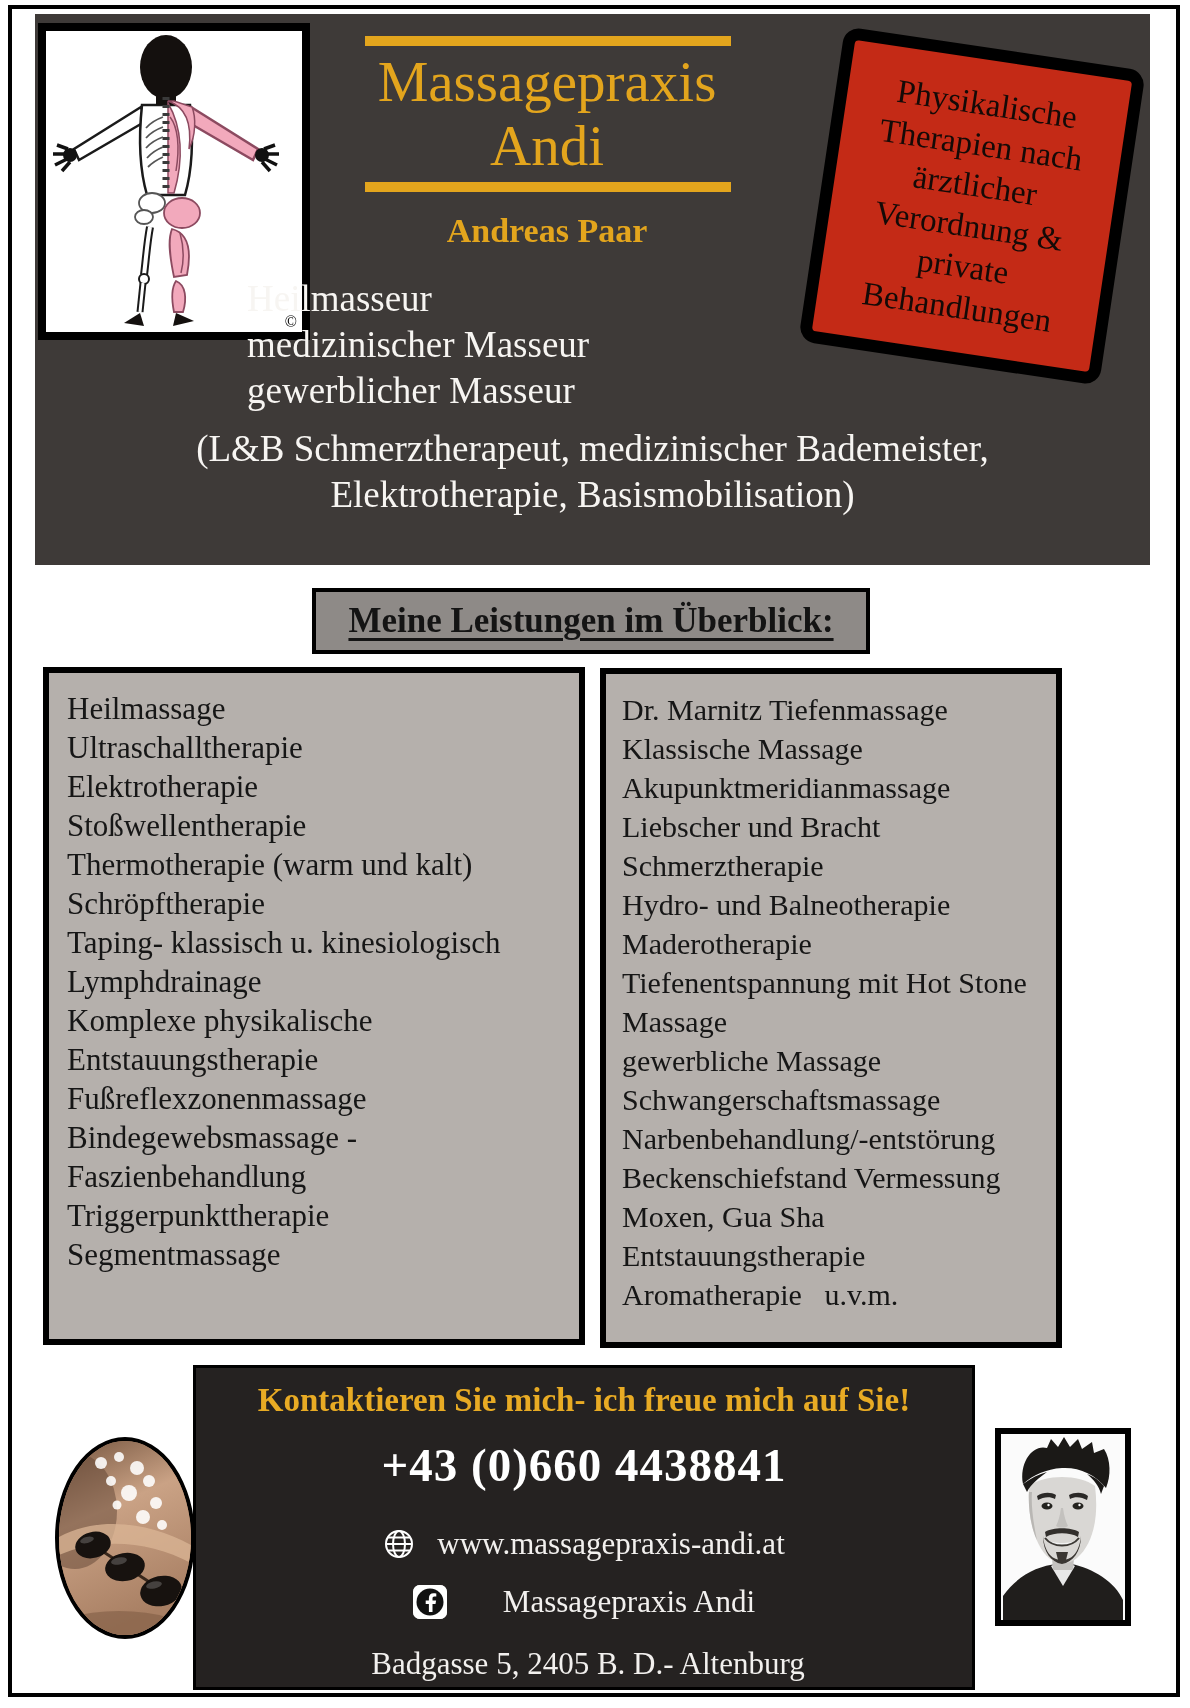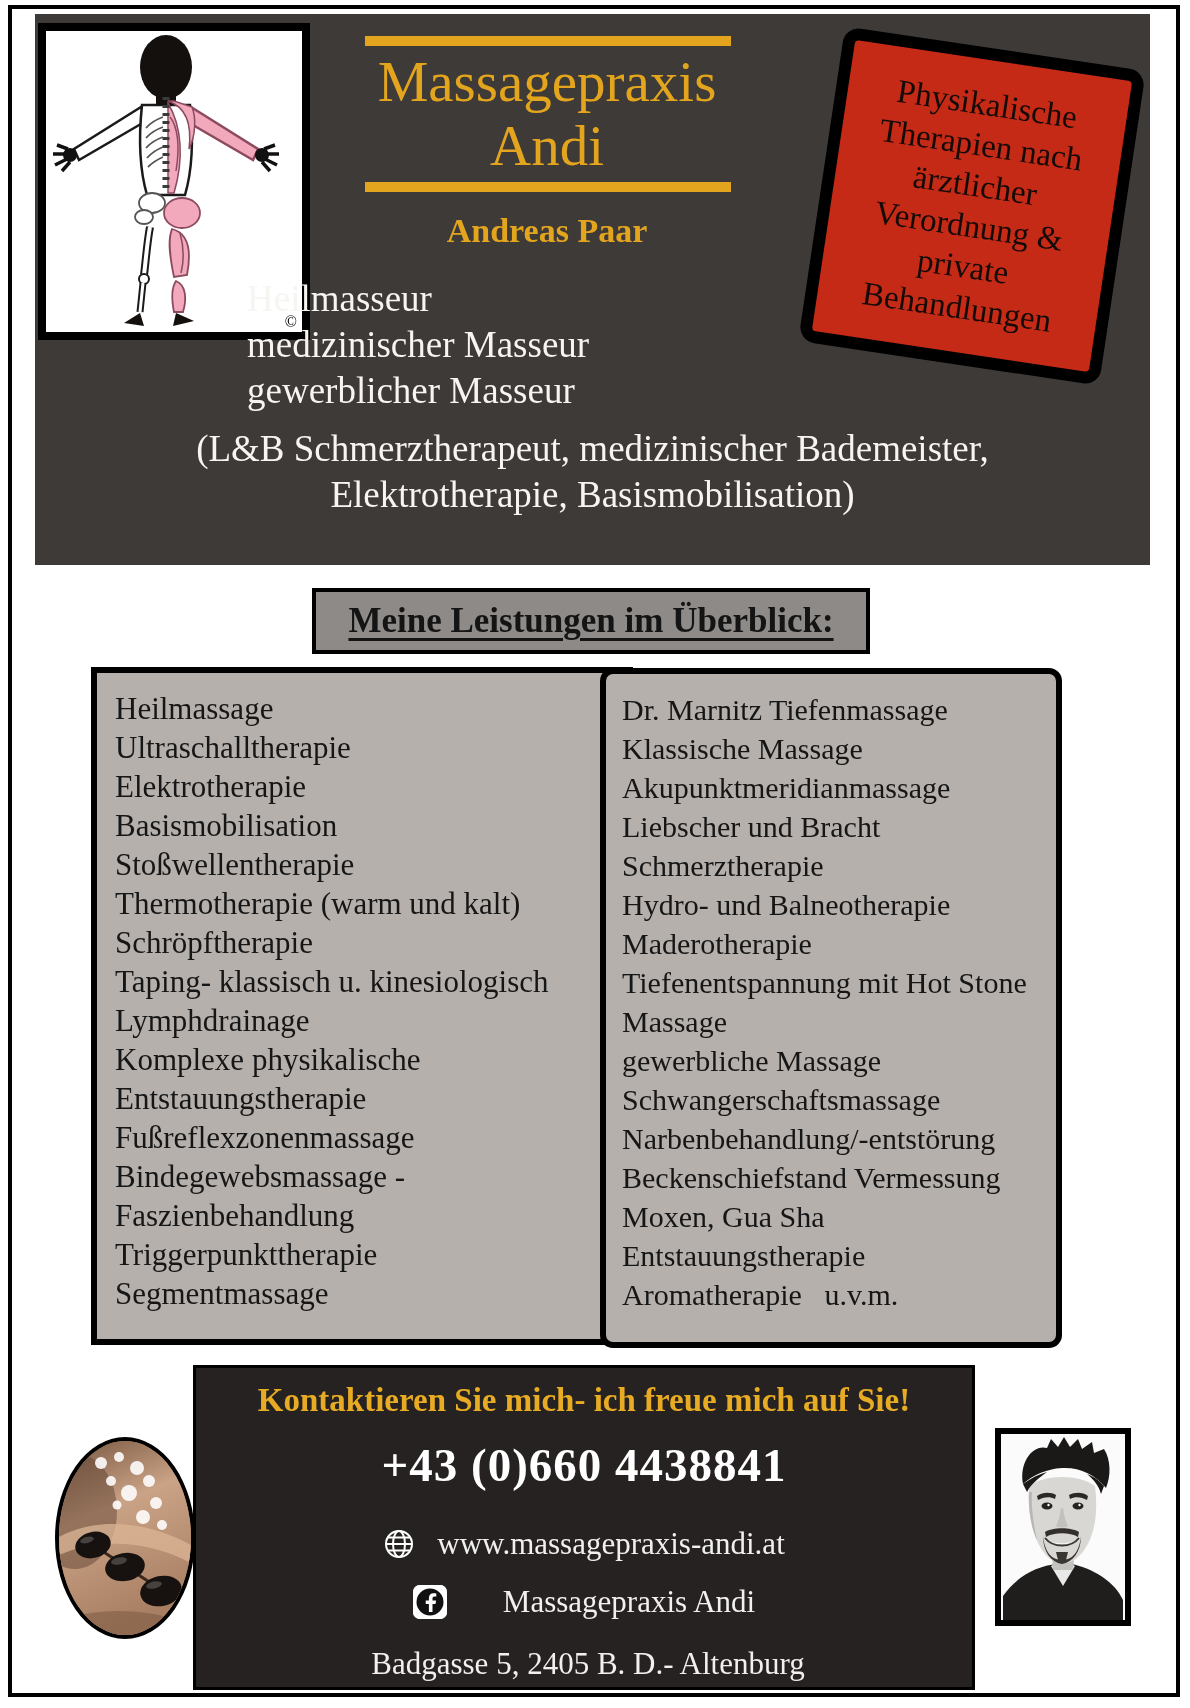--- a/index.html
+++ b/index.html
@@ -31,23 +31,23 @@
 
   
   .services-heading{position:absolute;left:312px;top:588px;width:558px;height:66px;
         background:#8e8a87;border:4px solid #000;box-sizing:border-box;
         display:flex;align-items:center;justify-content:center;}
   .services-heading span{font-size:35px;font-weight:bold;color:#141414;
         text-decoration:underline;text-decoration-thickness:3px;text-underline-offset:6px;}
   .list-box{position:absolute;background:#b5b0ac;border:6px solid #000;box-sizing:border-box;
         color:#161616;}
   .list-left{left:43px;top:667px;width:542px;height:678px;padding:16px 6px 0 18px;
-        font-size:31px;line-height:39px;margin-left:48px;}
+        font-size:31px;line-height:39px;}
   .list-right{left:600px;top:668px;width:462px;height:680px;padding:16px 4px 0 16px;
-        font-size:30px;line-height:39px;border-radius:13px;}
+        font-size:30px;line-height:39px;}
   .list-line{white-space:nowrap;}
 
   
   .footer{position:absolute;left:193px;top:1365px;width:782px;height:325px;
         background:#252221;border:3px solid #000;box-sizing:border-box;text-align:center;}
   .contact-heading{position:absolute;left:0;top:14px;width:100%;
         color:#e8ab24;font-size:33px;font-weight:bold;}
   .contact-phone{position:absolute;left:0;top:70px;width:100%;
         color:#ffffff;font-size:47px;font-weight:bold;letter-spacing:1px;}
   .contact-row{position:absolute;left:0;width:100%;display:flex;align-items:center;
@@ -151,21 +151,20 @@
   </div>
 
   <div class="services-heading">
     <span>Meine Leistungen im Überblick:</span>
   </div>
 
   <div class="list-box list-left">
       <div class="list-line">Heilmassage</div>
       <div class="list-line">Ultraschalltherapie</div>
       <div class="list-line">Elektrotherapie</div>
-      <div class="list-line">Basismobilisation</div>
       <div class="list-line">Stoßwellentherapie</div>
       <div class="list-line">Thermotherapie (warm und kalt)</div>
       <div class="list-line">Schröpftherapie</div>
       <div class="list-line">Taping- klassisch u. kinesiologisch</div>
       <div class="list-line">Lymphdrainage</div>
       <div class="list-line">Komplexe physikalische</div>
       <div class="list-line">Entstauungstherapie</div>
       <div class="list-line">Fußreflexzonenmassage</div>
       <div class="list-line">Bindegewebsmassage -</div>
       <div class="list-line">Faszienbehandlung</div>

